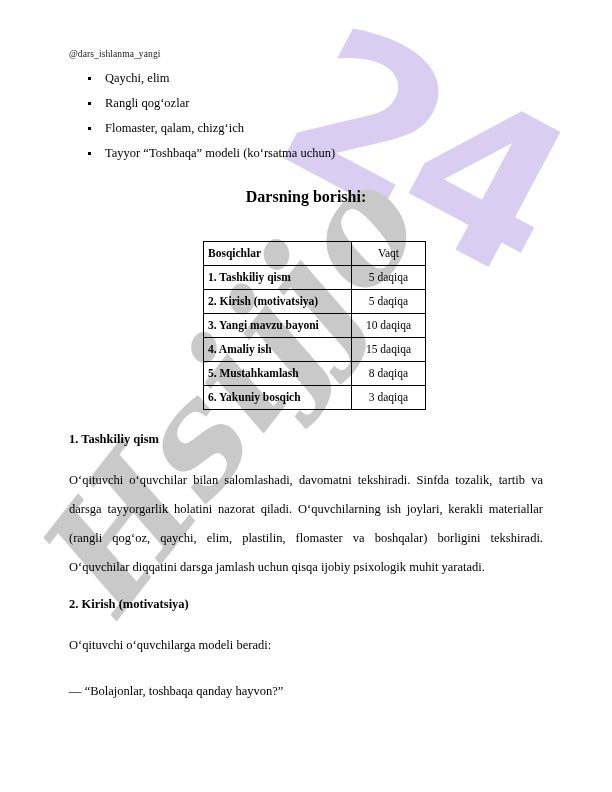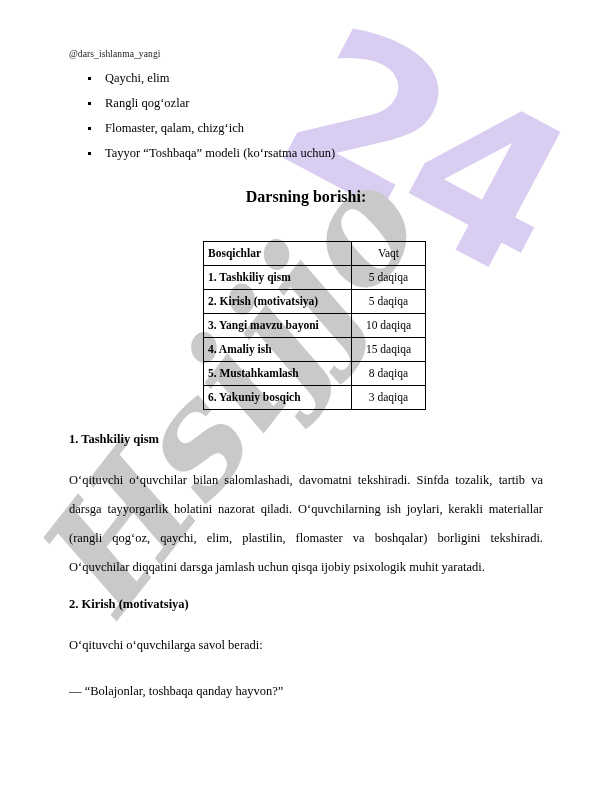--- a/index.html
+++ b/index.html
@@ -221,16 +221,16 @@
         <td class="stage">6. Yakuniy bosqich</td>
         <td class="time">3 daqiqa</td>
       </tr>
     </tbody>
   </table>
 
   <div class="hdr" id="h-tashkiliy">1. Tashkiliy qism</div>
   <div class="para" id="p-tashkiliy">O‘qituvchi o‘quvchilar bilan salomlashadi, davomatni tekshiradi. Sinfda tozalik, tartib va darsga tayyorgarlik holatini nazorat qiladi. O‘quvchilarning ish joylari, kerakli materiallar (rangli qog‘oz, qaychi, elim, plastilin, flomaster va boshqalar) borligini tekshiradi. O‘quvchilar diqqatini darsga jamlash uchun qisqa ijobiy psixologik muhit yaratadi.</div>
 
   <div class="hdr" id="h-kirish">2. Kirish (motivatsiya)</div>
-  <div class="para nojustify" id="p-savol">O‘qituvchi o‘quvchilarga savol beradi:</div>
+  <div class="para nojustify" id="p-savol">O‘qituvchi o‘quvchilarga modeli beradi:</div>
   <div class="para nojustify" id="p-dialog">— “Bolajonlar, toshbaqa qanday hayvon?”</div>
 
 </div>
 
 </body></html>

